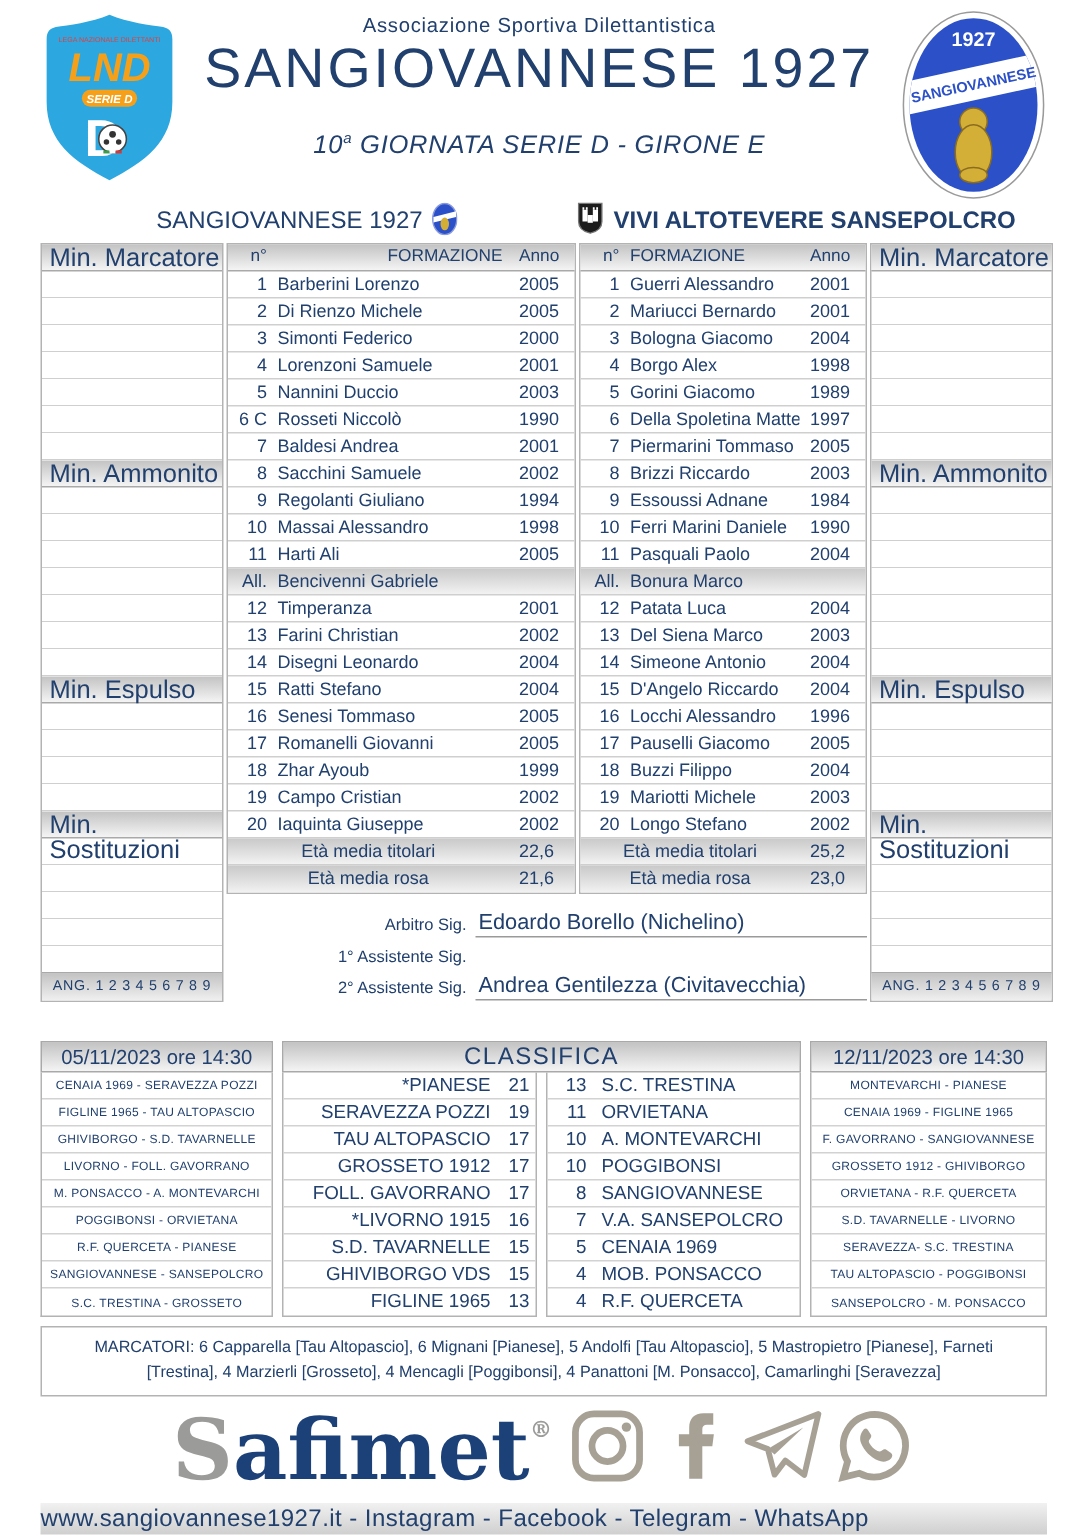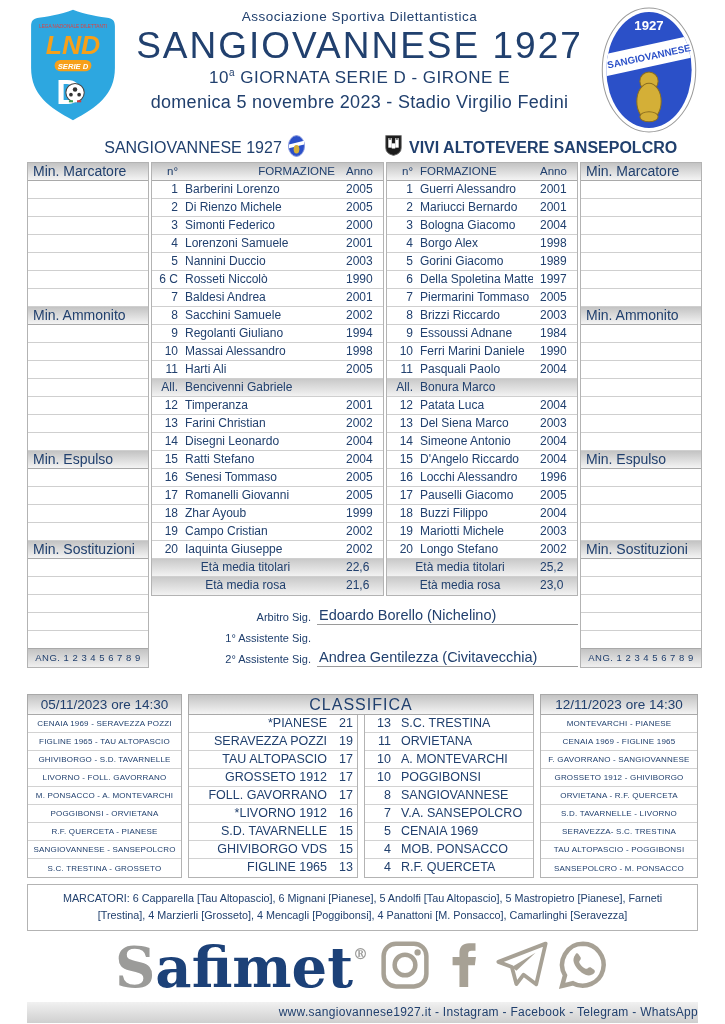--- a/index.html
+++ b/index.html
@@ -4,37 +4,37 @@
 <style>
   html,body{margin:0;padding:0;background:#fff;}
   body{width:725px;height:1024px;font-family:"Liberation Sans",sans-serif;color:#21406e;overflow:hidden;}
   .page{padding:6px 27px 0;width:671px;}
 
   
   .masthead{display:flex;align-items:flex-start;height:128px;}
   .masthead-center{flex:1;text-align:center;padding-top:3px;}
   .assoc{font-size:13.5px;letter-spacing:.5px;}
   .main-title{font-size:37px;letter-spacing:2px;margin:1px 0 0;font-weight:400;white-space:nowrap;}
-  .round-line{font-size:17px;margin-top:0;letter-spacing:.5px;}
+  .round-line{font-size:17px;margin-top:20px;letter-spacing:.5px;font-style:italic;}
   .round-line sup{font-size:10px;}
   .dateline{font-size:18px;margin-top:4px;letter-spacing:.3px;}
 
   
   .match-row{display:grid;grid-template-columns:355px 1fr;align-items:center;height:27px;margin-bottom:1px;}
   .team-block{display:flex;align-items:center;gap:6px;font-size:16px;white-space:nowrap;}
   .team-home{justify-self:center;}
   .team-away{justify-self:start;padding-left:2px;font-weight:bold;}
 
   
   .sheet{display:flex;gap:2px;}
   .side-col{width:120px;flex:none;height:504px;border:1px solid #b3b3b3;position:relative;box-sizing:content-box;
     background:repeating-linear-gradient(to bottom,#fff 0 17px,#cfcfcf 17px 18px);}
   .side-label{position:absolute;left:0;right:0;height:18px;box-sizing:border-box;
     background:linear-gradient(#c3c3c3,#f4f4f4);border-bottom:1px solid #a9a9a9;
-    font-size:14px;line-height:17px;padding-left:5px;}
+    font-size:17px;line-height:17px;padding-left:5px;}
   .pos0{top:0}.pos8{top:144px}.pos16{top:288px}.pos21{top:378px}
   .ang-box{position:absolute;left:0;right:0;bottom:0;height:18px;background:linear-gradient(#c3c3c3,#f0f0f0);
     border-top:1px solid #a9a9a9;font-size:9.5px;line-height:18px;text-align:center;letter-spacing:.5px;}
 
   .center-col{width:427px;display:flex;flex-direction:column;}
   .tables{display:flex;gap:2px;}
   .roster{border:1px solid #b3b3b3;box-sizing:border-box;background:#fff;}
   .roster-home{width:233px;}
   .roster-away{width:192px;}
   .r-row{display:grid;grid-template-columns:30px 1fr 44px;height:18px;box-sizing:border-box;
@@ -82,21 +82,21 @@
   .marcatori{margin-top:6px;border:1px solid #b3b3b3;padding:5px 12px;text-align:center;
     font-size:10.8px;line-height:1.6;}
 
   
   .footer-brand{display:flex;align-items:center;justify-content:center;gap:10px;height:66px;margin-top:3px;}
   .safimet{font-family:"DejaVu Serif","Liberation Serif",serif;font-weight:bold;font-size:56px;line-height:1;white-space:nowrap;}
   .safimet .s-gray{color:#9b9b99;}
   .safimet .s-navy{color:#1c4178;}
   .safimet sup{font-size:15px;color:#9b9b99;vertical-align:28px;}
   .soc{display:flex;align-items:center;gap:6px;}
-  .strip{height:21px;background:linear-gradient(#f1f1f1,#cfcfcf);text-align:right;font-size:12px;
+  .strip{height:21px;background:linear-gradient(#f1f1f1,#cfcfcf);text-align:left;font-size:16px;
     line-height:21px;margin-top:2px;letter-spacing:.3px;}
 </style>
 </head>
 <body>
 
 <div class="page">
 
   <header class="masthead">
     <span>
       <svg width="92" height="118" viewBox="0 0 90 114">
@@ -112,21 +112,20 @@
         <circle cx="51" cy="86" r="1.8" fill="#333333"></circle>
         <rect x="41" y="91.5" width="4" height="2" fill="#3a9e4b"></rect>
         <rect x="45" y="91.5" width="4" height="2" fill="#ffffff"></rect>
         <rect x="49" y="91.5" width="4" height="2" fill="#d23a3a"></rect>
       </svg>
     </span>
     <div class="masthead-center">
       <div class="assoc">Associazione Sportiva Dilettantistica</div>
       <div class="main-title">SANGIOVANNESE 1927</div>
       <div class="round-line"><span>10</span><sup>a</sup><span> GIORNATA SERIE D - GIRONE E</span></div>
-      <div class="dateline">domenica 5 novembre 2023  -  Stadio Virgilio Fedini</div>
     </div>
     <span>
       <svg width="98" height="128" viewBox="0 0 96 126">
         <defs>
             <clipPath id="bclip">
               <ellipse cx="48" cy="63" rx="42" ry="57"></ellipse>
             </clipPath>
           </defs>
         <ellipse cx="48" cy="63" rx="46" ry="61" fill="#ffffff" stroke="#9a9a9a" stroke-width="1"></ellipse>
         <ellipse cx="48" cy="63" rx="42" ry="57" fill="#2b50c8"></ellipse>
@@ -540,21 +539,21 @@
             <span class="st-team">GROSSETO 1912</span>
             <span class="st-pts">17</span>
           </div>
 
           <div class="st-row">
             <span class="st-team">FOLL. GAVORRANO</span>
             <span class="st-pts">17</span>
           </div>
 
           <div class="st-row">
-            <span class="st-team">*LIVORNO 1912</span>
+            <span class="st-team">*LIVORNO 1915</span>
             <span class="st-pts">16</span>
           </div>
 
           <div class="st-row">
             <span class="st-team">S.D. TAVARNELLE</span>
             <span class="st-pts">15</span>
           </div>
 
           <div class="st-row">
             <span class="st-team">GHIVIBORGO VDS</span>

